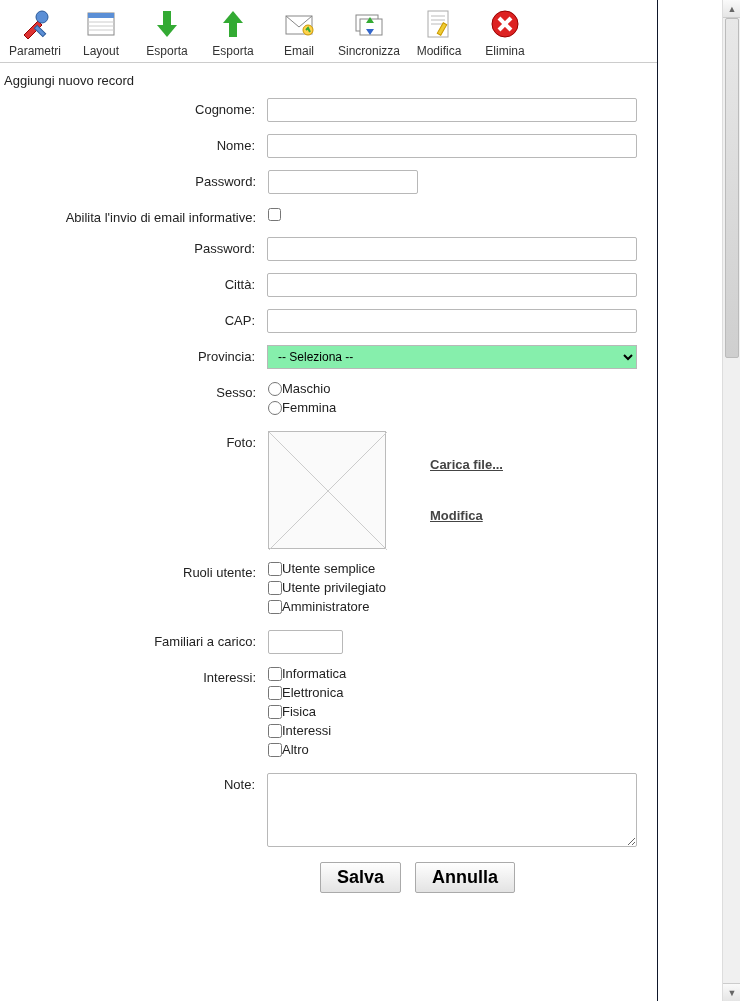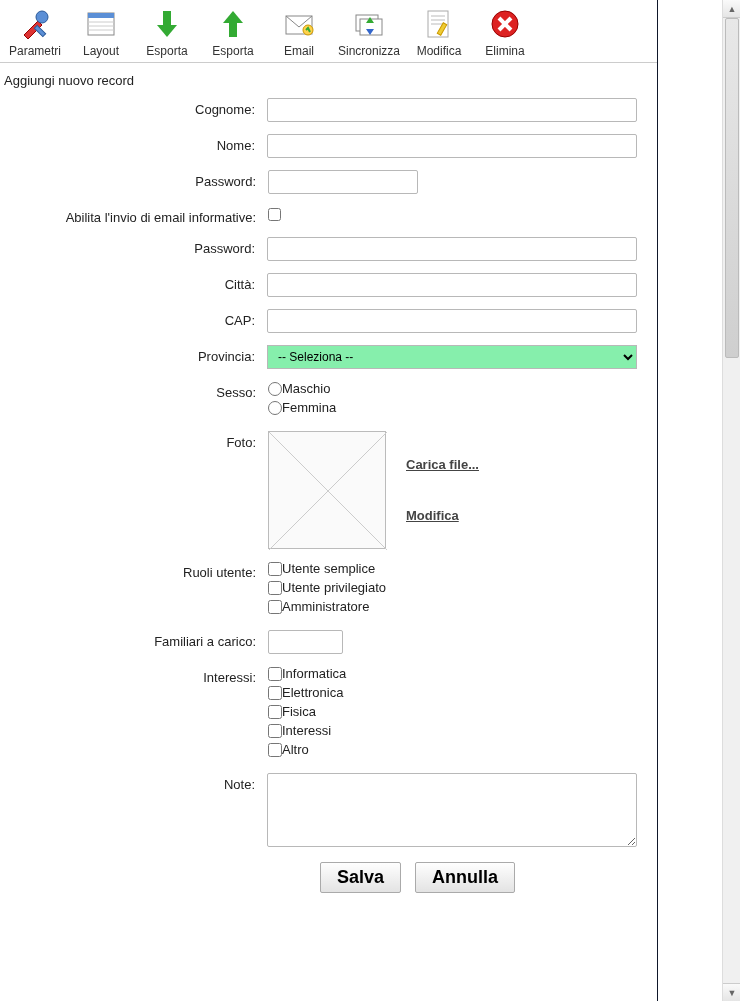--- a/index.html
+++ b/index.html
@@ -124,20 +124,21 @@
       flex-direction: column;
       justify-content: space-around;
       padding: 8px 0;
     }
     .photo-links a {
       color: #444;
       text-decoration: underline;
       font-weight: bold;
       font-size: 13px;
       cursor: pointer;
+      margin-left: 24px;
     }
     textarea {
       width: 370px;
       height: 74px;
       border: 1px solid #b8b8b8;
       border-radius: 2px;
       font-size: 12px;
       padding: 4px;
       resize: both;
     }

